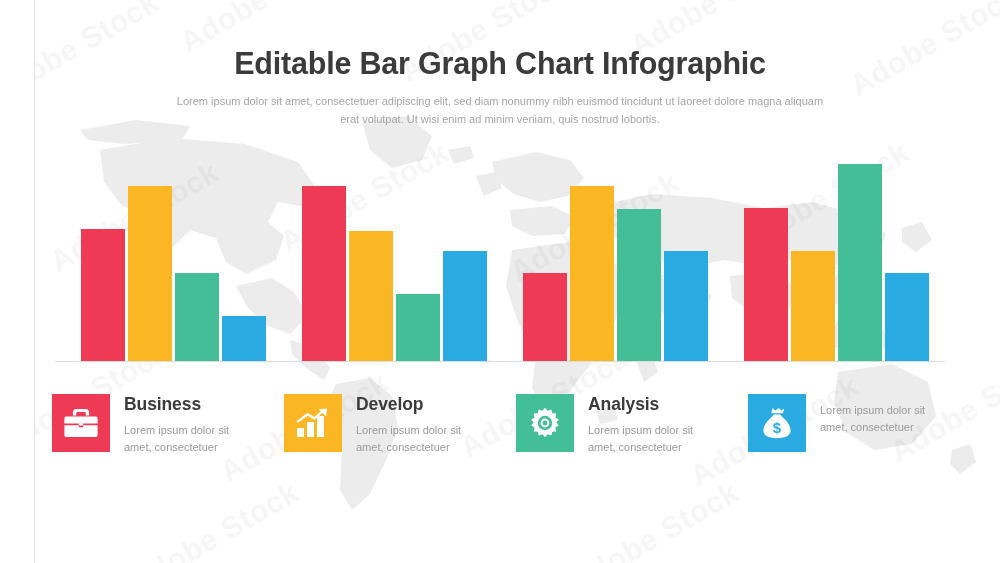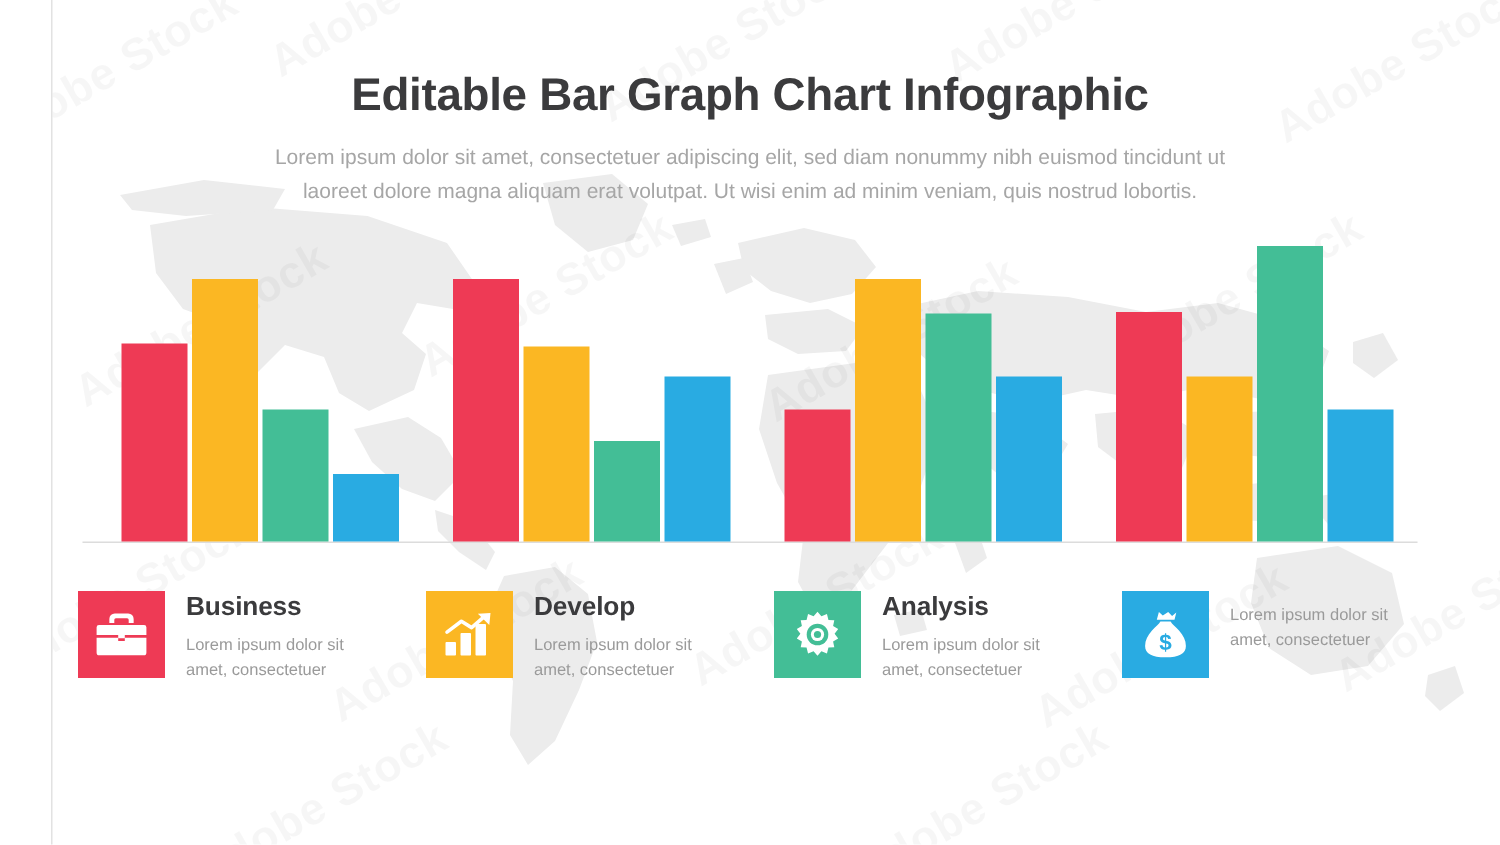--- a/index.html
+++ b/index.html
@@ -67,21 +67,21 @@
     margin: 0;
     padding-top: 46px;
     font-size: 30.5px;
     font-weight: 700;
     color: #3b3b3d;
     letter-spacing: -0.2px;
   }
   #subtitle {
     margin: 12px auto 0;
     width: 650px;
-    font-size: 14px;
+    font-size: 11px;
     line-height: 1.62;
     color: #a6a6a6;
     font-weight: 400;
   }
 
   
   #chart {
     position: absolute;
     left: 55px;
     top: 150px;

